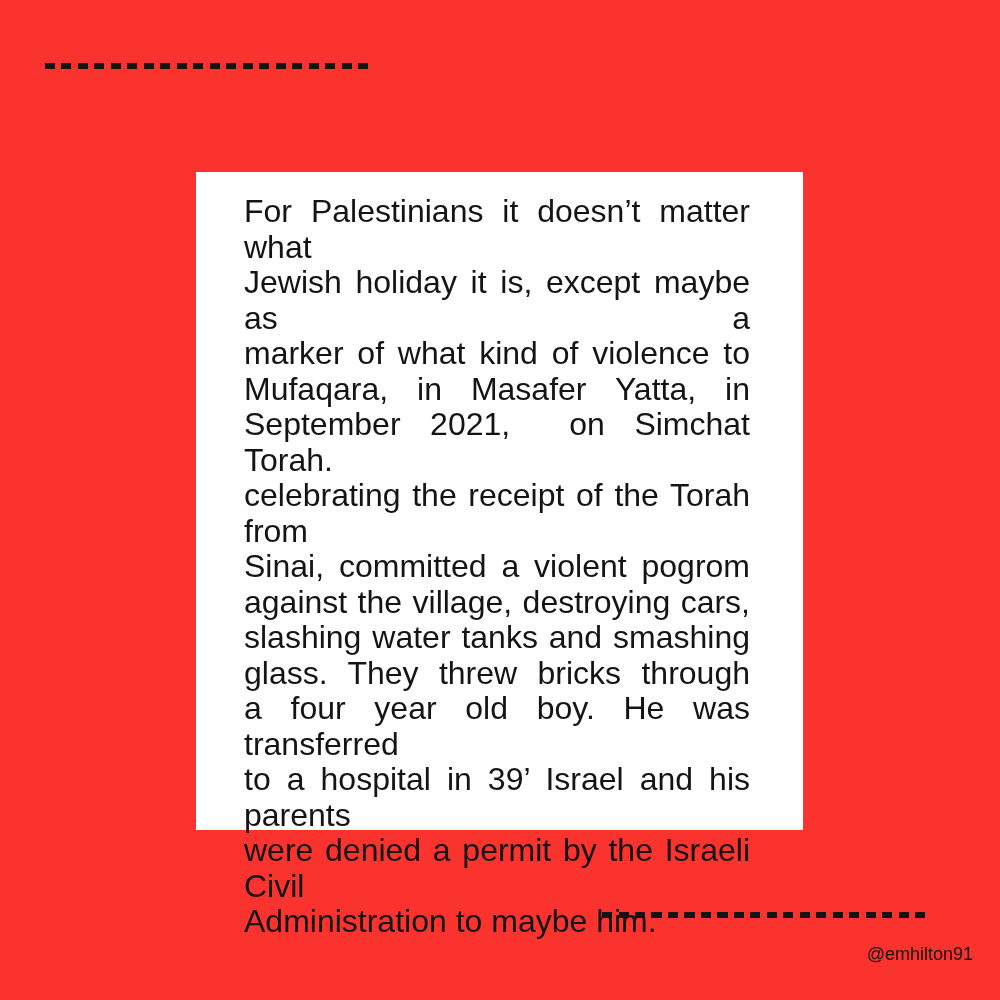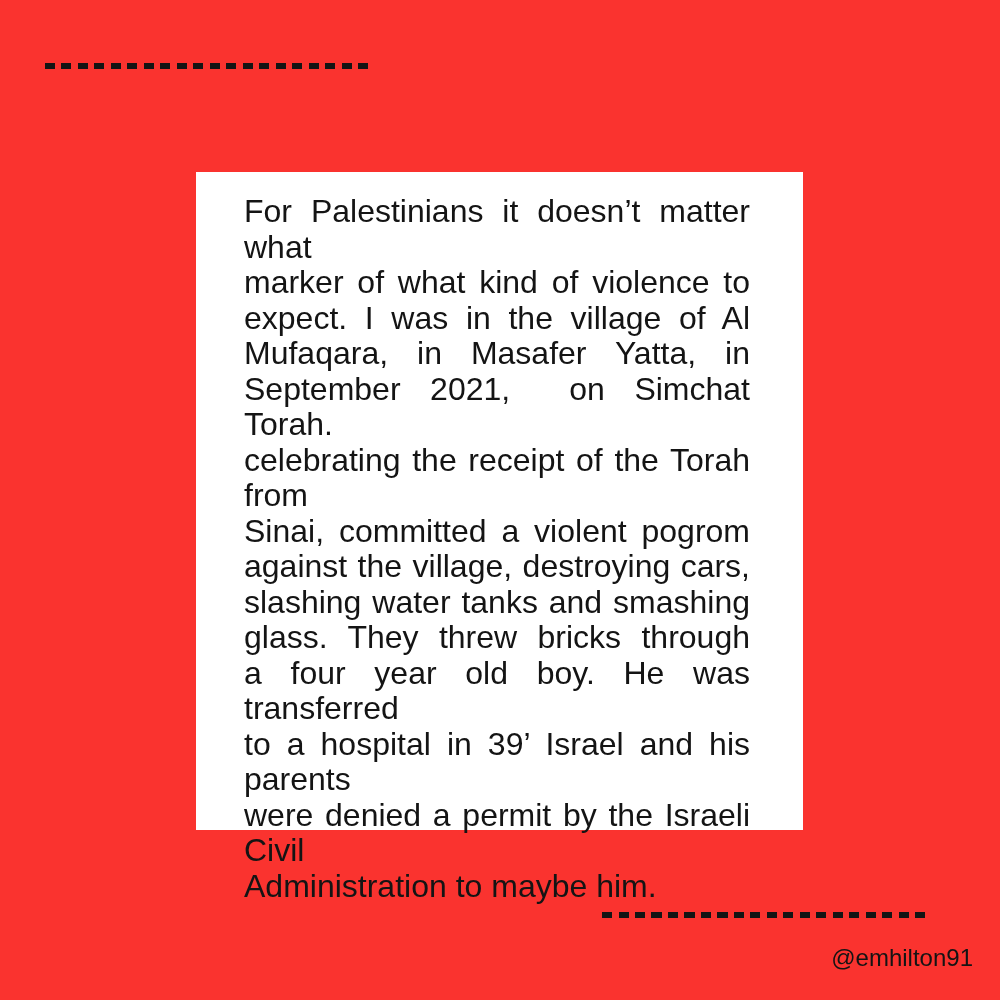--- a/index.html
+++ b/index.html
@@ -42,34 +42,34 @@
     text-align: justify;
     text-align-last: justify;
   }
   .text-line:last-child {
     text-align-last: left;
   }
   .handle {
     position: absolute;
     top: 944px;
     right: 27px;
-    font-size: 24px;
+    font-size: 18px;
     color: var(--ink, #141414);
   }
 </style>
 </head>
 <body>
 
 <div class="dash dash-top"></div>
 
 <div class="card">
   <div class="text-block">
       <div class="text-line">For Palestinians it doesn’t matter what</div>
+      <div class="text-line">Jewish holiday it is, except maybe as a</div>
       <div class="text-line">marker of what kind of violence to</div>
-      <div class="text-line">expect. I was in the village of Al</div>
       <div class="text-line">Mufaqara, in Masafer Yatta, in</div>
       <div class="text-line">September 2021,&nbsp; on Simchat Torah.</div>
       <div class="text-line">celebrating the receipt of the Torah from</div>
       <div class="text-line">Sinai, committed a violent pogrom</div>
       <div class="text-line">against the village, destroying cars,</div>
       <div class="text-line">slashing water tanks and smashing</div>
       <div class="text-line">glass. They threw bricks through</div>
       <div class="text-line">a four year old boy. He was transferred</div>
       <div class="text-line">to a hospital in 39’ Israel and his parents</div>
       <div class="text-line">were denied a permit by the Israeli Civil</div>

